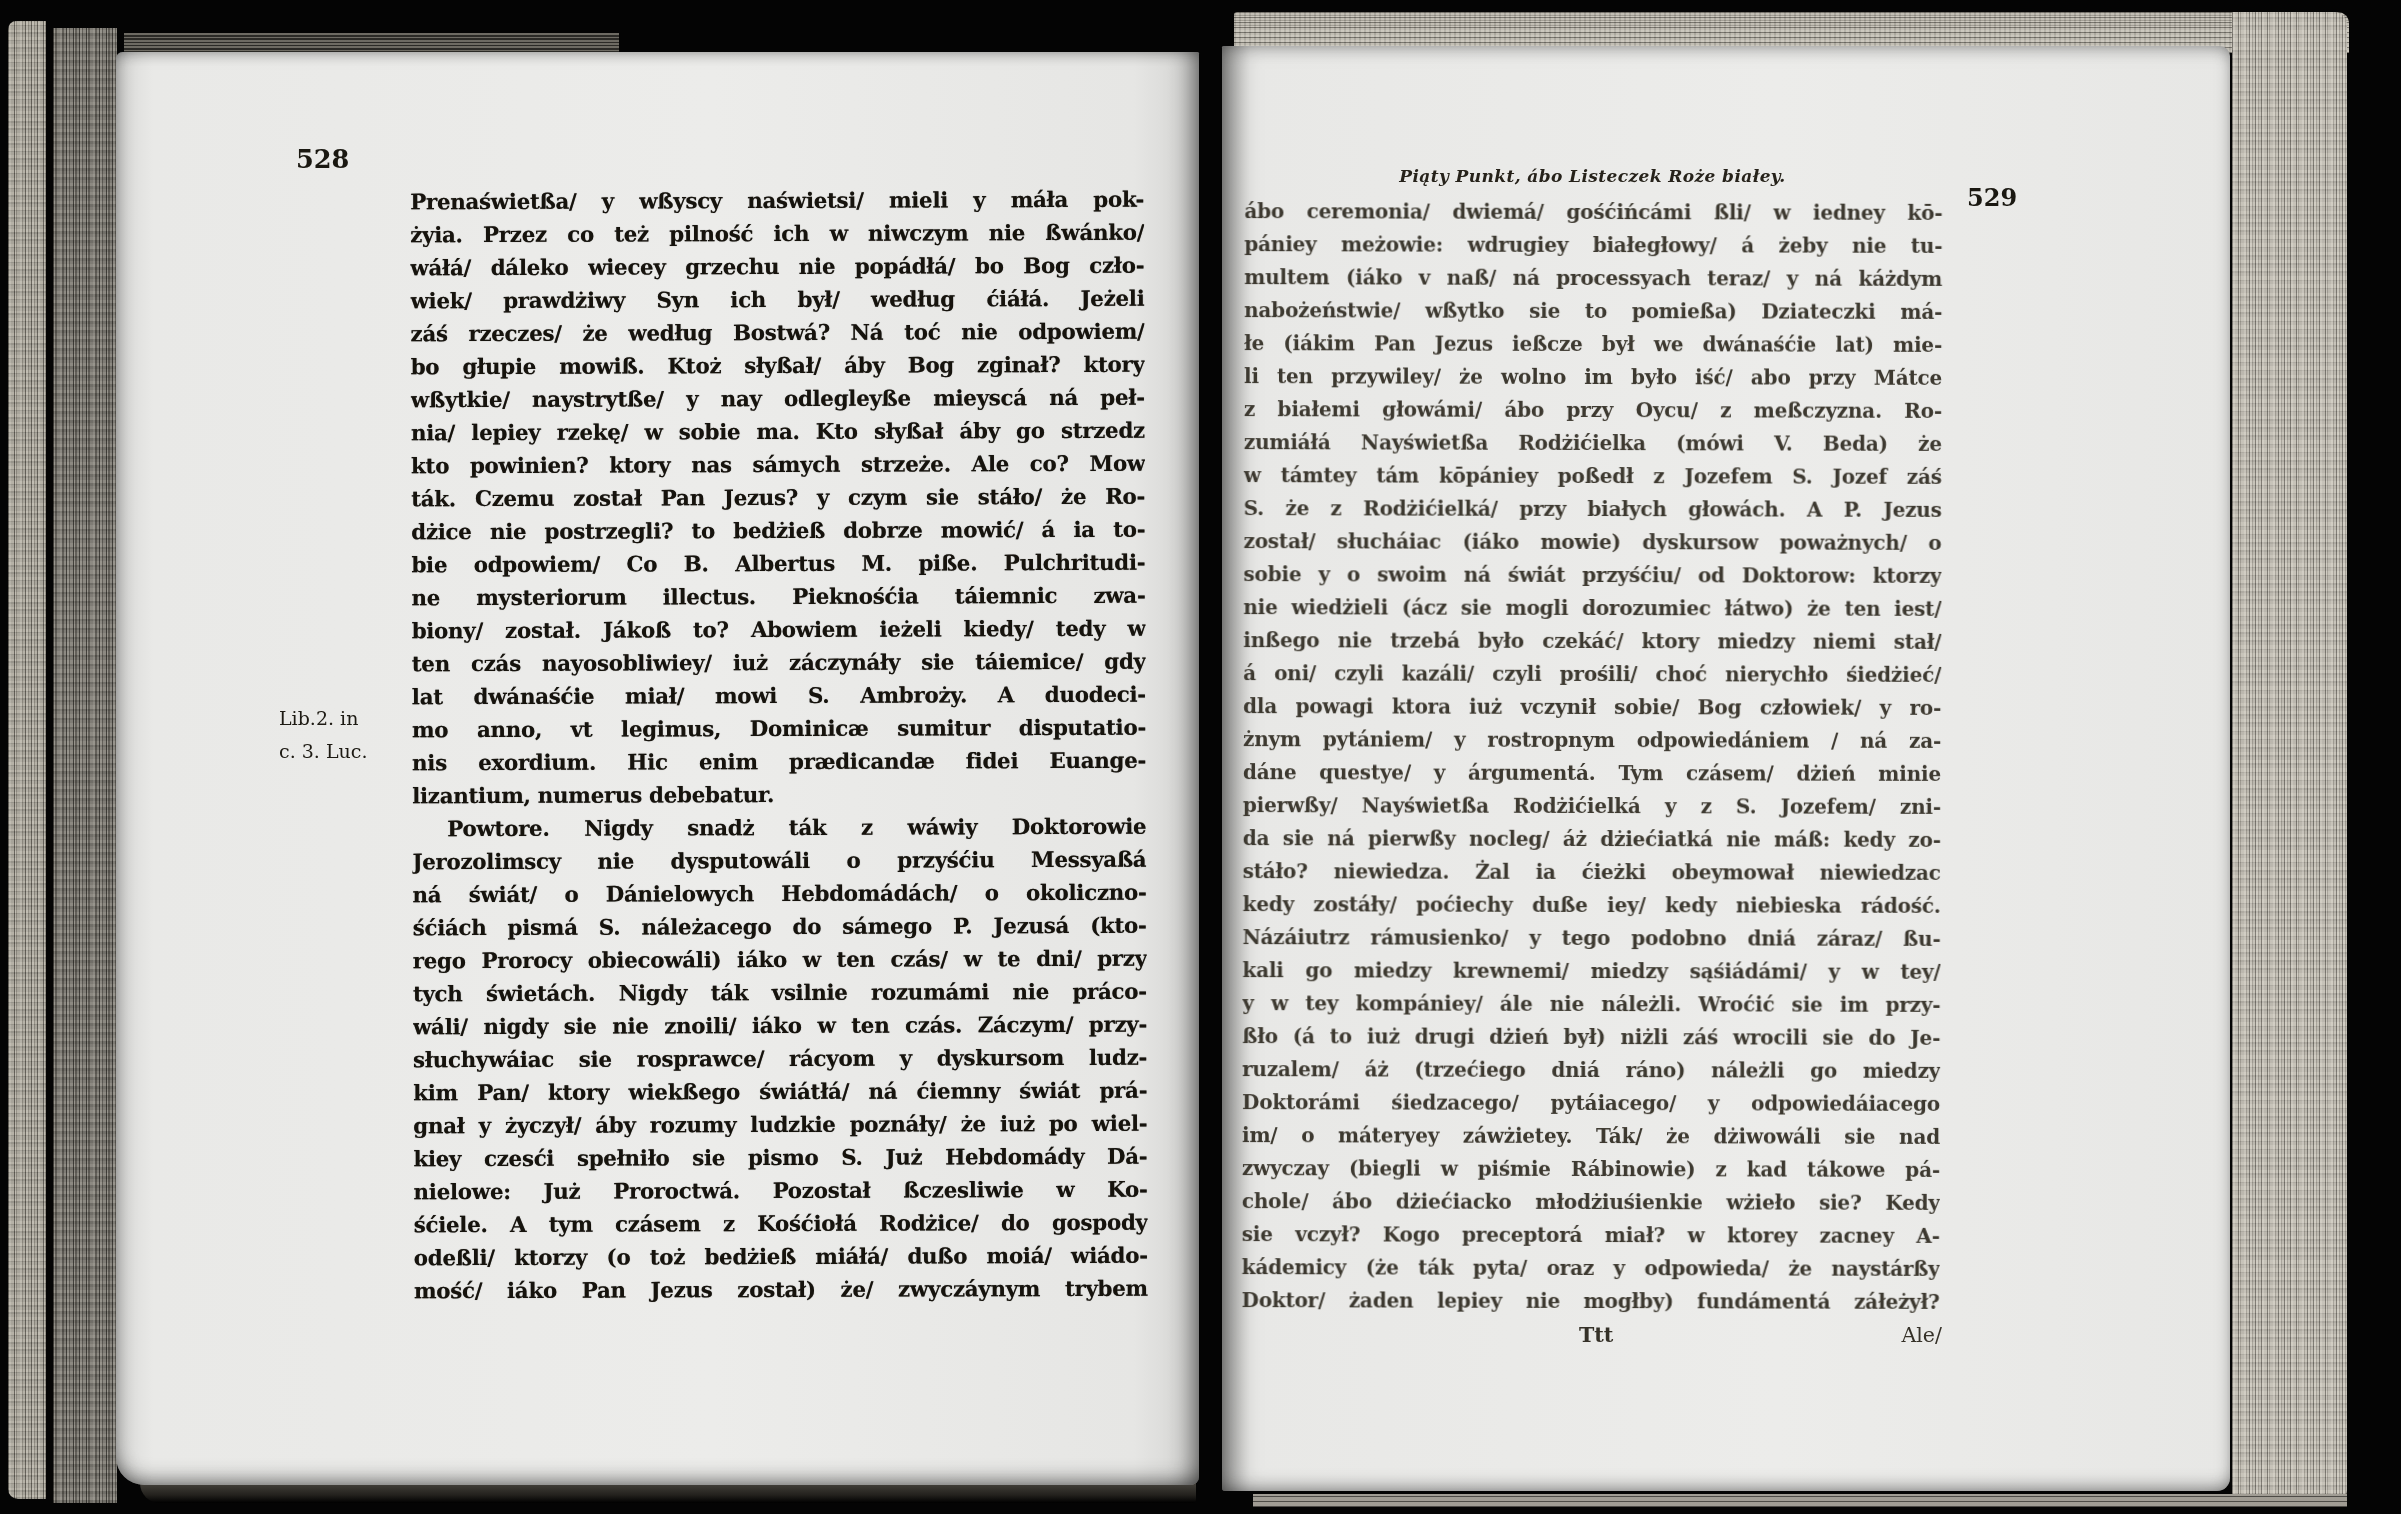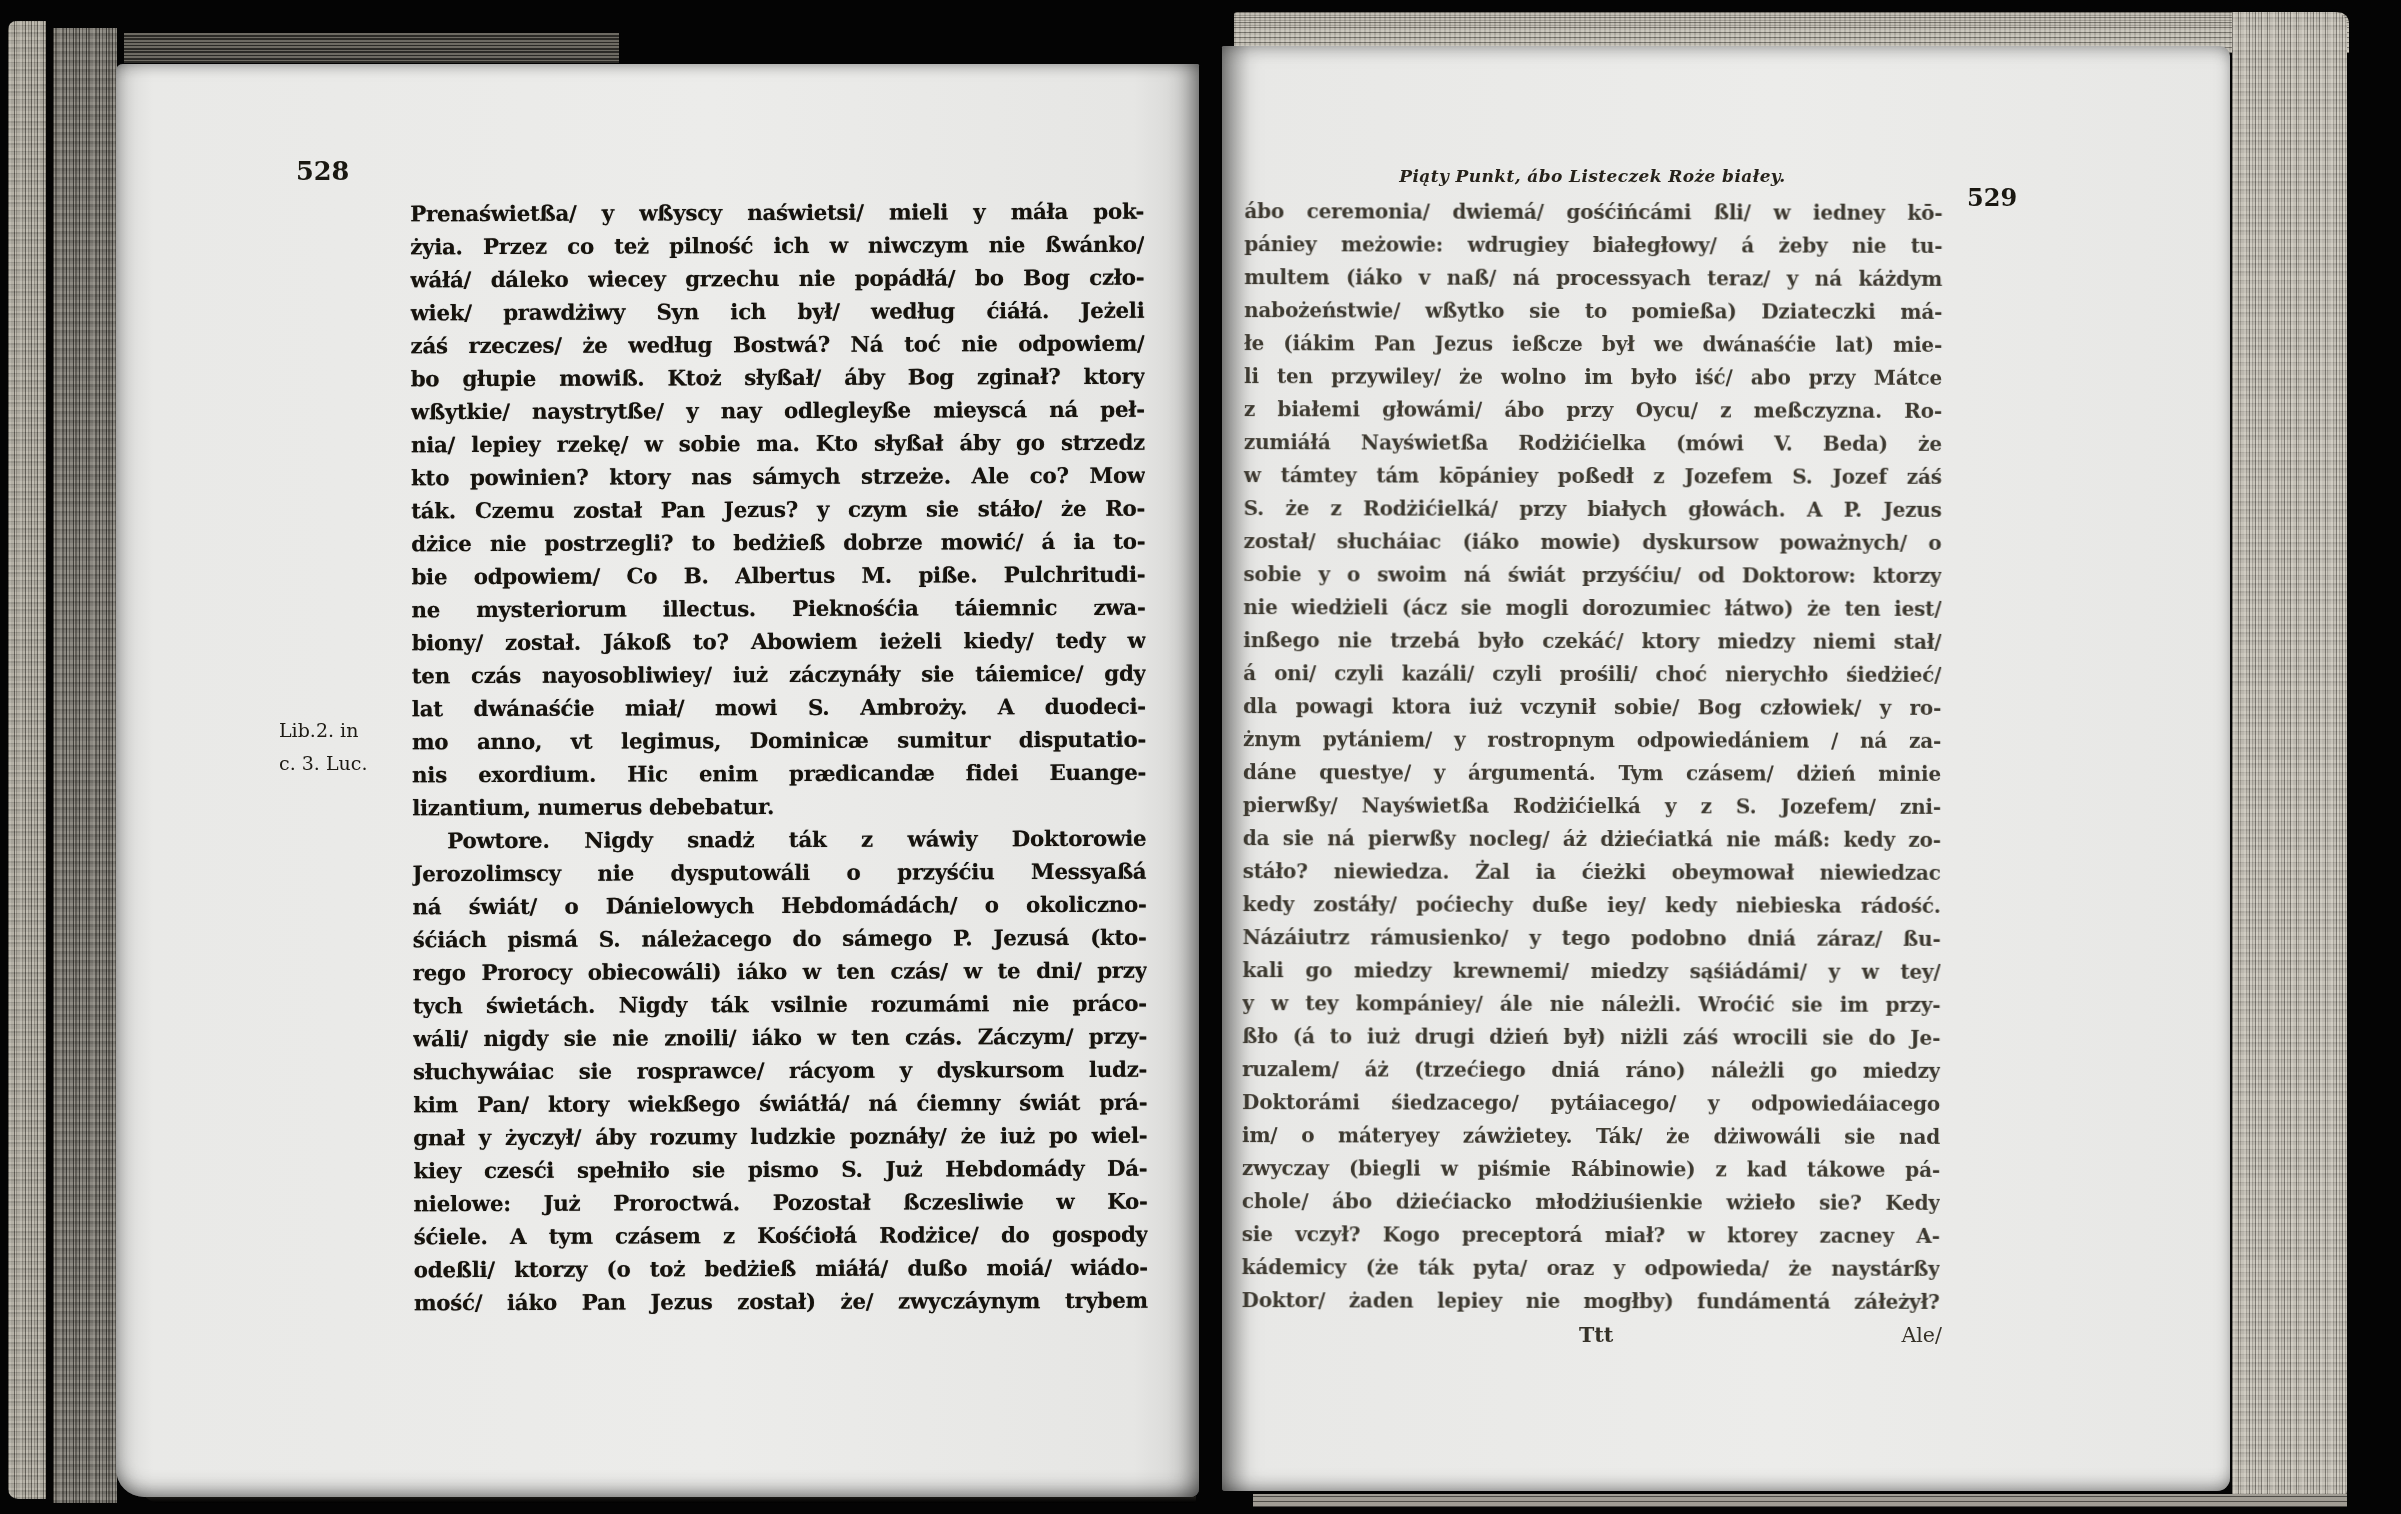--- a/index.html
+++ b/index.html
@@ -57,21 +57,21 @@
   }
   .edge-bottom-left{
     left:140px;top:1483px;width:1056px;height:20px;
     background:linear-gradient(180deg,#45423c 0,#23211d 60%,#000 100%);
     border-radius:0 0 6.6px 33px;
   }
 
   
   .page{position:absolute;}
   .page-left{
-    left:116px;top:64px;width:1083px;height:1433px;
+    left:116px;top:52px;width:1083px;height:1433px;
     background:linear-gradient(90deg,#d8d8d6 0,#e9e9e7 37px,#ececea 55%,#e6e6e4 94%,#d3d3d1 100%);
     border-radius:6.6px 1.6px 8.2px 28px;
     box-shadow:
       inset -18px 0 25px -11.5px rgba(0,0,0,.5),
       inset 11.5px 0 21.4px -13px rgba(0,0,0,.4),
       inset 0 -15px 21.4px -11.5px rgba(0,0,0,.45),
       inset 0 10px 15px -11.5px rgba(0,0,0,.3);
   }
   .page-right{
     left:1222px;top:46px;width:1008px;height:1445px;

